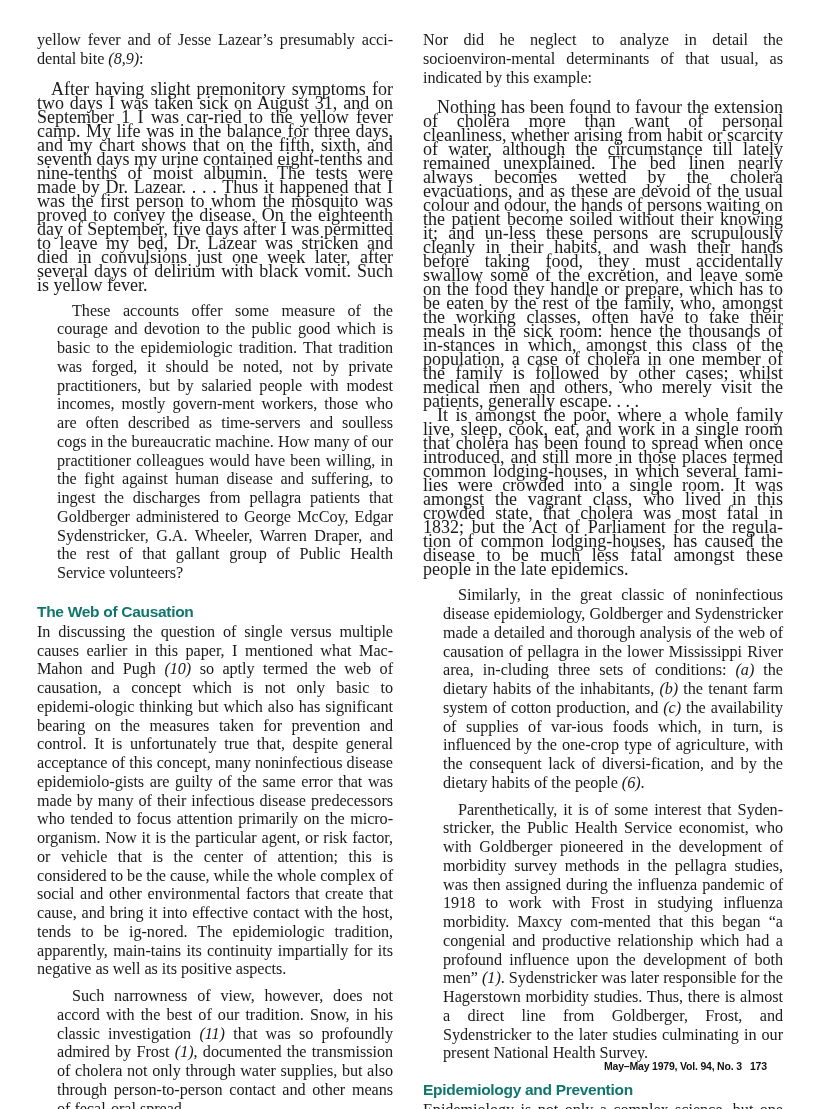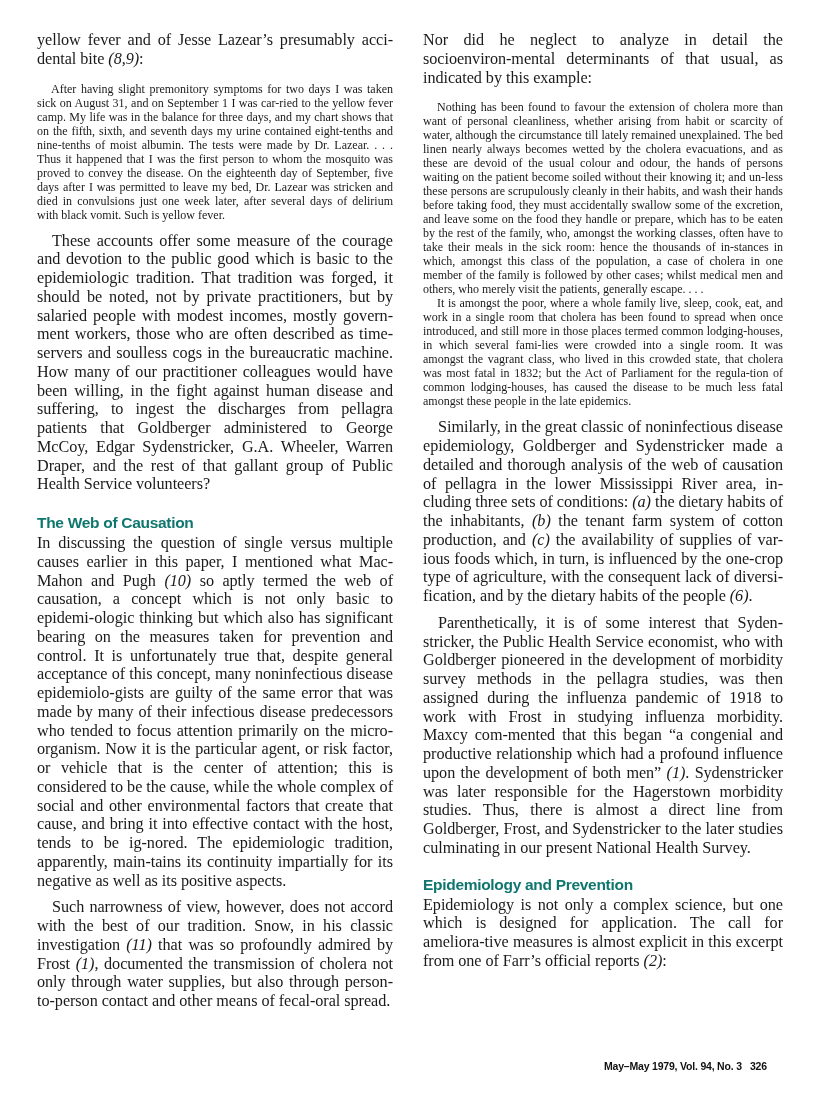--- a/index.html
+++ b/index.html
@@ -5,24 +5,24 @@
   html, body { margin: 0; padding: 0; background: #ffffff; }
   body { width: 816px; height: 1109px; position: relative; overflow: hidden; color: #1a1a1a; }
   .col { position: absolute; top: 31px; }
   .col-left { left: 37px; width: 356px; }
   .col-right { left: 423px; width: 360px; }
   p { margin: 0; text-align: justify; hyphens: manual; }
   .body-p {
     font-family: "Liberation Serif", "DejaVu Serif", serif;
     font-size: 16.2px; line-height: 18.75px; letter-spacing: -0.05px;
   }
-  .indent { text-indent: 15px; }
+  .indent { text-indent: 15px; margin-left: 20px; }
   .quote-p {
     font-family: "Liberation Serif", "DejaVu Serif", serif;
-    font-size: 12px; line-height: 14px;
+    font-size: 18px; line-height: 14px;
   }
   .quote { margin: 13px 0 10px 0; }
   .quote .quote-p { text-indent: 14px; }
   .gap { height: 8px; }
   .heading {
     font-family: "Liberation Sans", "DejaVu Sans", sans-serif;
     font-weight: bold; font-size: 15.5px; line-height: 19px; letter-spacing: -0.3px;
     margin: 0 0 2px 0; color: #0f766e;
   }
   em { font-style: italic; }
@@ -64,13 +64,13 @@
   <p class="body-p indent"><span>Similarly, in the great classic of noninfectious disease epidemiology, Goldberger and Sydenstricker made a detailed and thorough analysis of the web of causation of pellagra in the lower Mississippi River area, in-cluding three sets of conditions: </span><em>(a)</em><span> the dietary habits of the inhabitants, </span><em>(b)</em><span> the tenant farm system of cotton production, and </span><em>(c)</em><span> the availability of supplies of var-ious foods which, in turn, is influenced by the one-crop type of agriculture, with the consequent lack of diversi-fication, and by the dietary habits of the people </span><em>(6)</em><span>.</span></p>
   <div class="gap"></div>
   <p class="body-p indent"><span>Parenthetically, it is of some interest that Syden-stricker, the Public Health Service economist, who with Goldberger pioneered in the development of morbidity survey methods in the pellagra studies, was then assigned during the influenza pandemic of 1918 to work with Frost in studying influenza morbidity. Maxcy com-mented that this began “a congenial and productive relationship which had a profound influence upon the development of both men” </span><em>(1)</em><span>. Sydenstricker was later responsible for the Hagerstown morbidity studies. Thus, there is almost a direct line from Goldberger, Frost, and Sydenstricker to the later studies culminating in our present National Health Survey.</span></p>
 
   <div style="height:17px"></div>
   <h2 class="heading">Epidemiology and Prevention</h2>
 
   <p class="body-p"><span>Epidemiology is not only a complex science, but one which is designed for application. The call for ameliora-tive measures is almost explicit in this excerpt from one of Farr’s official reports </span><em>(2)</em><span>:</span></p>
 </div>
 
-<div class="footer"><span>May–May 1979, Vol. 94, No. 3</span>   <span>326</span></div>
+<div class="footer"><span>May–May 1979, Vol. 94, No. 3</span>   <span>173</span></div>
 
 </body></html>

